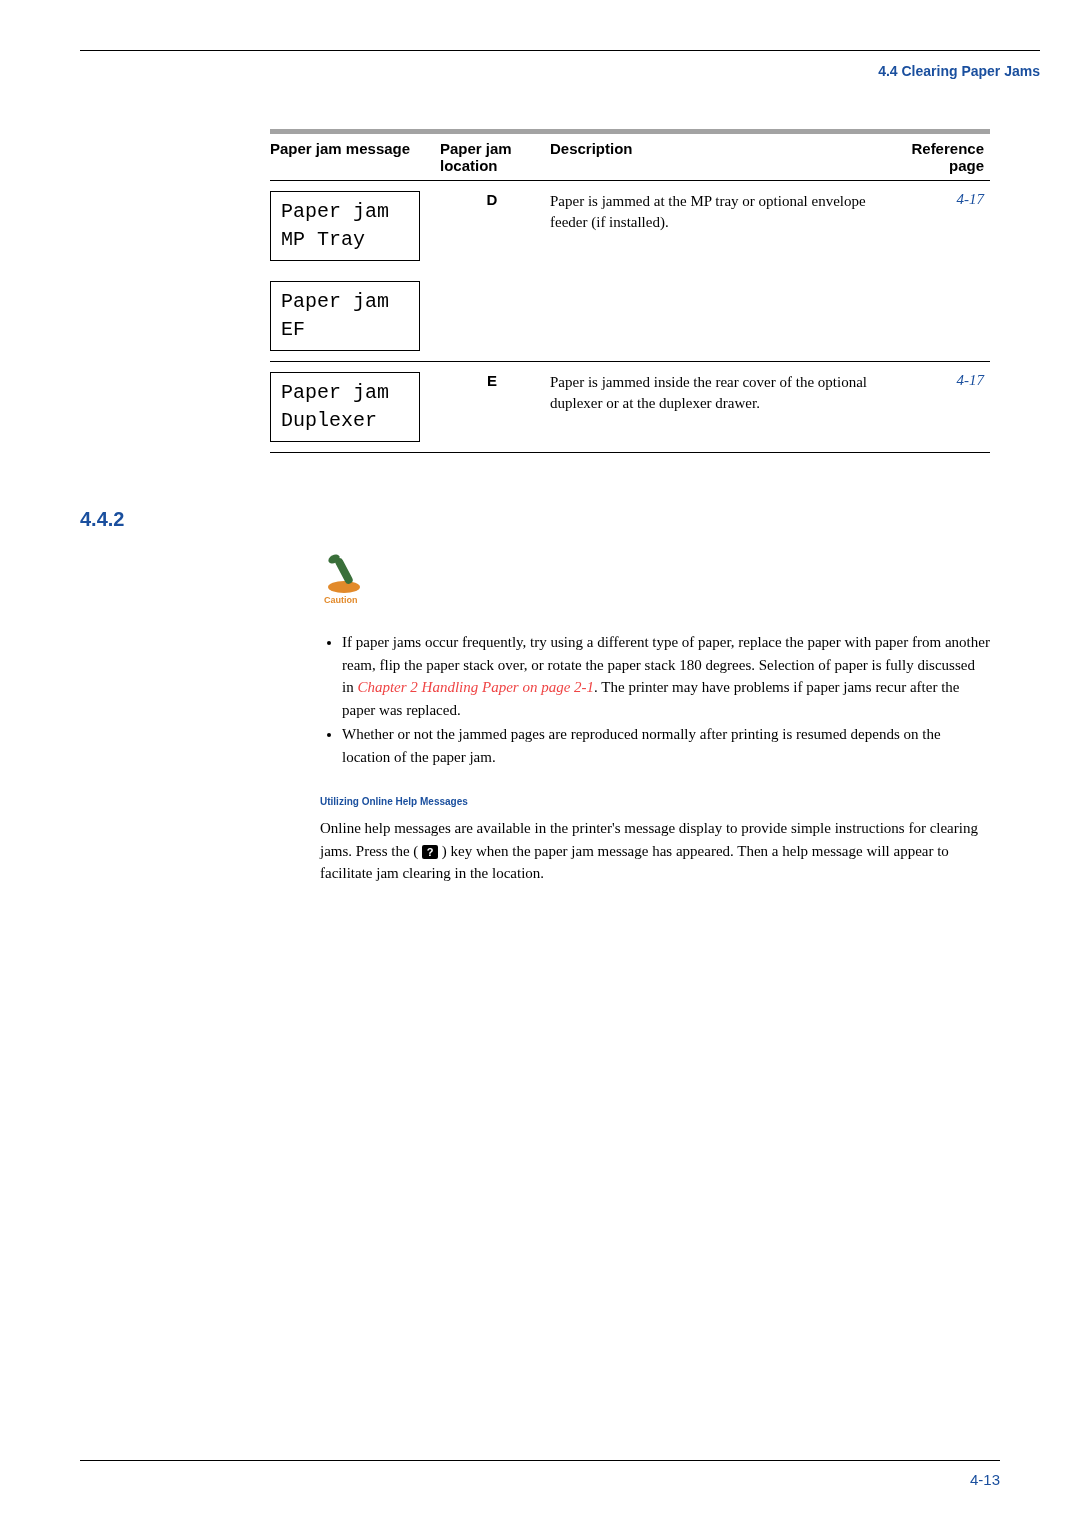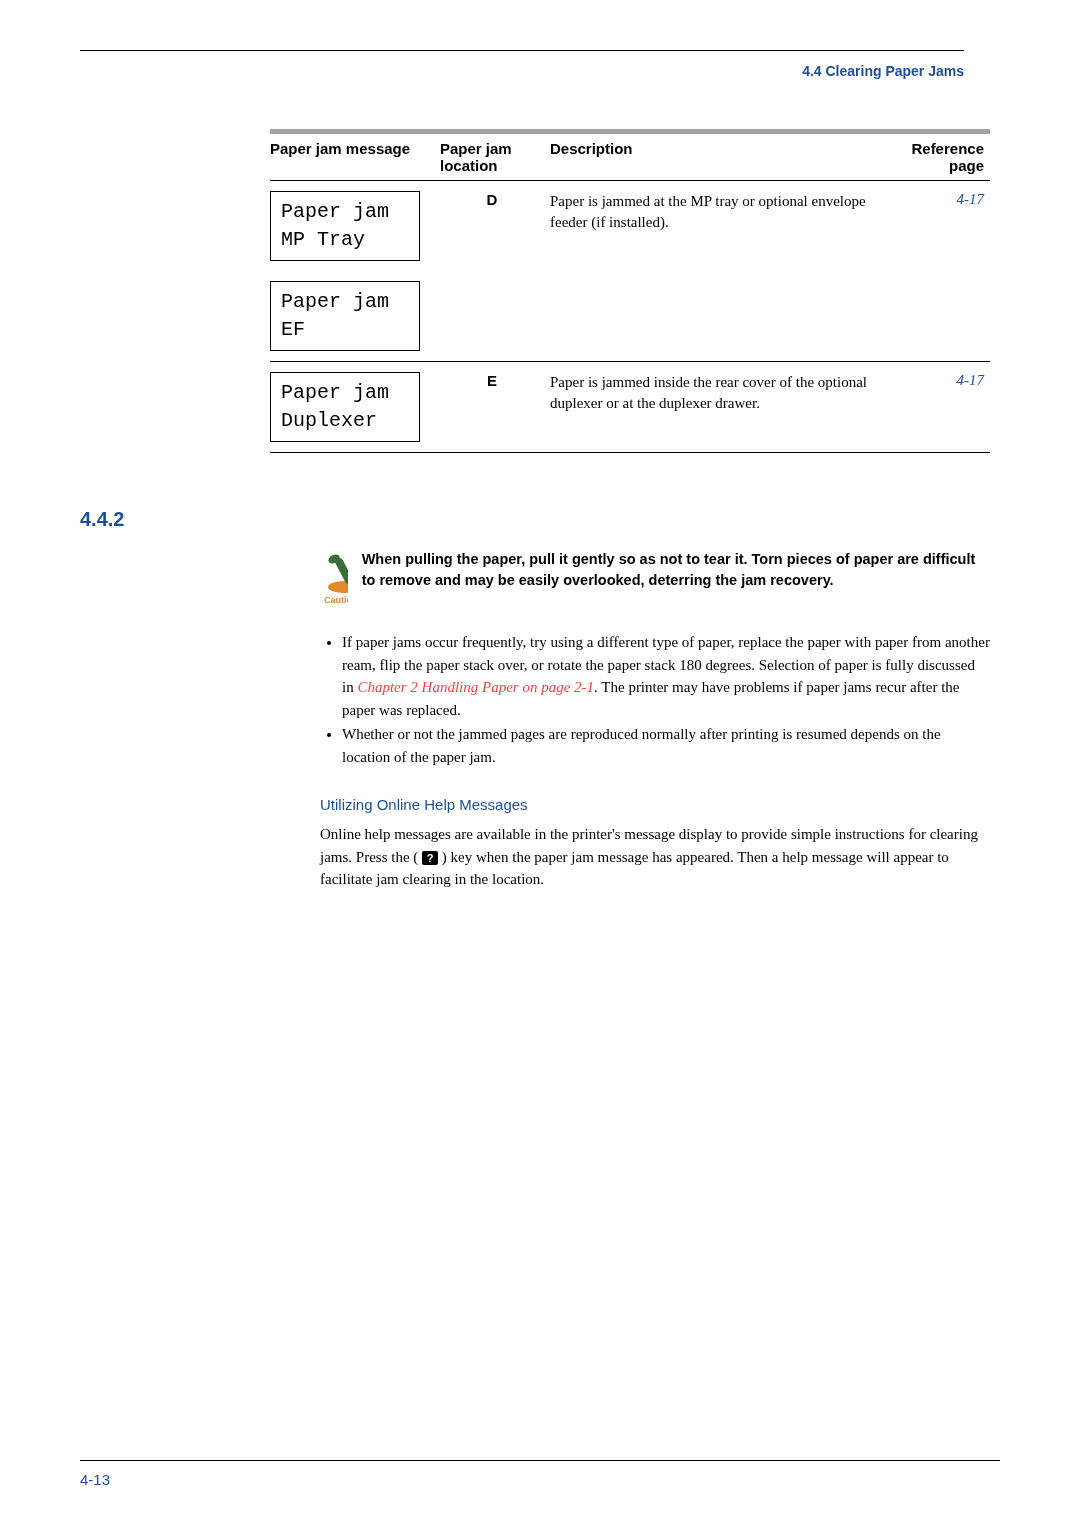--- a/index.html
+++ b/index.html
@@ -5,21 +5,21 @@
   * { margin: 0; padding: 0; box-sizing: border-box; }
   body {
     font-family: Arial, Helvetica, sans-serif;
     width: 1080px;
     height: 1528px;
     position: relative;
     background: #fff;
     color: #000;
   }
   .page {
-    padding: 50px 116px 60px 80px;
+    padding: 50px 40px 60px 80px;
   }
   .header-rule {
     border-top: 1px solid #000;
     margin-bottom: 12px;
   }
   .header-title {
     text-align: right;
     color: #1a4f9e;
     font-weight: bold;
     font-size: 14px;
@@ -109,22 +109,22 @@
     padding-left: 22px;
     font-family: Georgia, 'Times New Roman', serif;
     font-size: 15px;
     line-height: 1.5;
     margin-bottom: 28px;
   }
   ul.bullets li { margin-bottom: 2px; }
   .link { color: #ef4444; font-style: italic; }
   .subhead {
     color: #1a4f9e;
-    font-weight: normal;
-    font-size: 15px;
+    font-weight: bold;
+    font-size: 10px;
     margin-bottom: 10px;
   }
   .help-para {
     font-family: Georgia, 'Times New Roman', serif;
     font-size: 15px;
     line-height: 1.5;
   }
   .key-icon {
     display: inline-block;
     width: 16px; height: 14px;
@@ -138,21 +138,21 @@
     font-weight: bold;
     vertical-align: middle;
   }
   .footer {
     position: absolute;
     bottom: 40px;
     left: 80px;
     right: 80px;
   }
   .footer-rule { border-top: 1px solid #000; margin-bottom: 10px; }
-  .footer-num { text-align: left; color: #1a4f9e; font-size: 15px; }
+  .footer-num { text-align: right; color: #1a4f9e; font-size: 15px; }
   .caution-label { fill:#e28a2b; font-family:Arial; font-size:9px; font-weight:bold; }
 </style>
 </head>
 <body>
 
 <div class="page">
   <div class="header-rule"></div>
   <div class="header-title">4.4 Clearing Paper Jams</div>
 
   <div class="table-wrap">
@@ -215,21 +215,20 @@
 
   <div class="body-indent">
 
     <div class="caution-row">
       <svg width="48" height="56">
         <ellipse cx="24" cy="38" rx="16" ry="6" fill="#e28a2b"></ellipse>
         <rect x="20" y="8" width="8" height="28" rx="4" fill="#3a6f3a" transform="rotate(-28 24 22)"></rect>
         <ellipse cx="14" cy="10" rx="6" ry="4" fill="#3a6f3a" transform="rotate(-28 14 10)"></ellipse>
         <text x="4" y="54" class="caution-label">Caution</text>
       </svg>
-      <div class="caution-text">When pulling the paper, pull it gently so as not to tear it. Torn pieces of paper are difficult to remove and may be easily overlooked, deterring the jam recovery.</div>
     </div>
 
     <ul class="bullets">
       <li>
         <span>If paper jams occur frequently, try using a different type of paper, replace the paper with paper from another ream, flip the paper stack over, or rotate the paper stack 180 degrees. Selection of paper is fully discussed in </span><span class="link">Chapter 2 Handling Paper on page 2-1</span><span>. The printer may have problems if paper jams recur after the paper was replaced.</span>
       </li>
       <li>Whether or not the jammed pages are reproduced normally after printing is resumed depends on the location of the paper jam.</li>
     </ul>
 
     <div class="subhead">Utilizing Online Help Messages</div>

